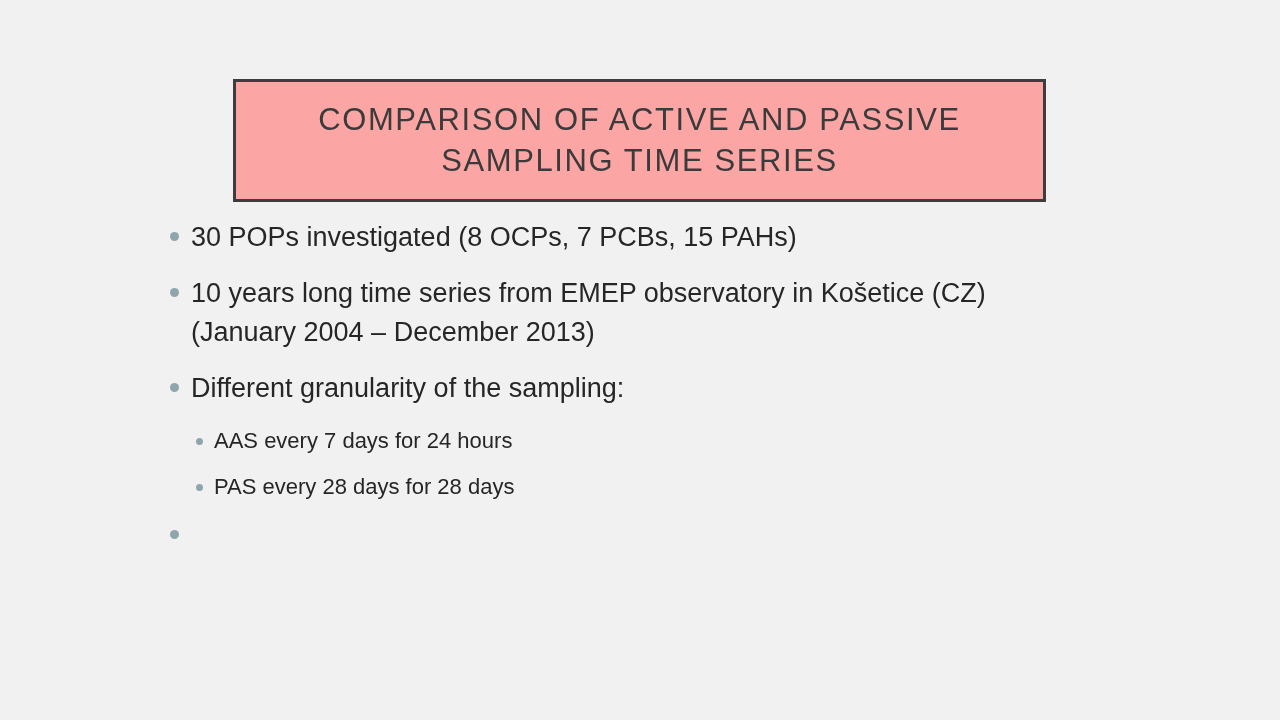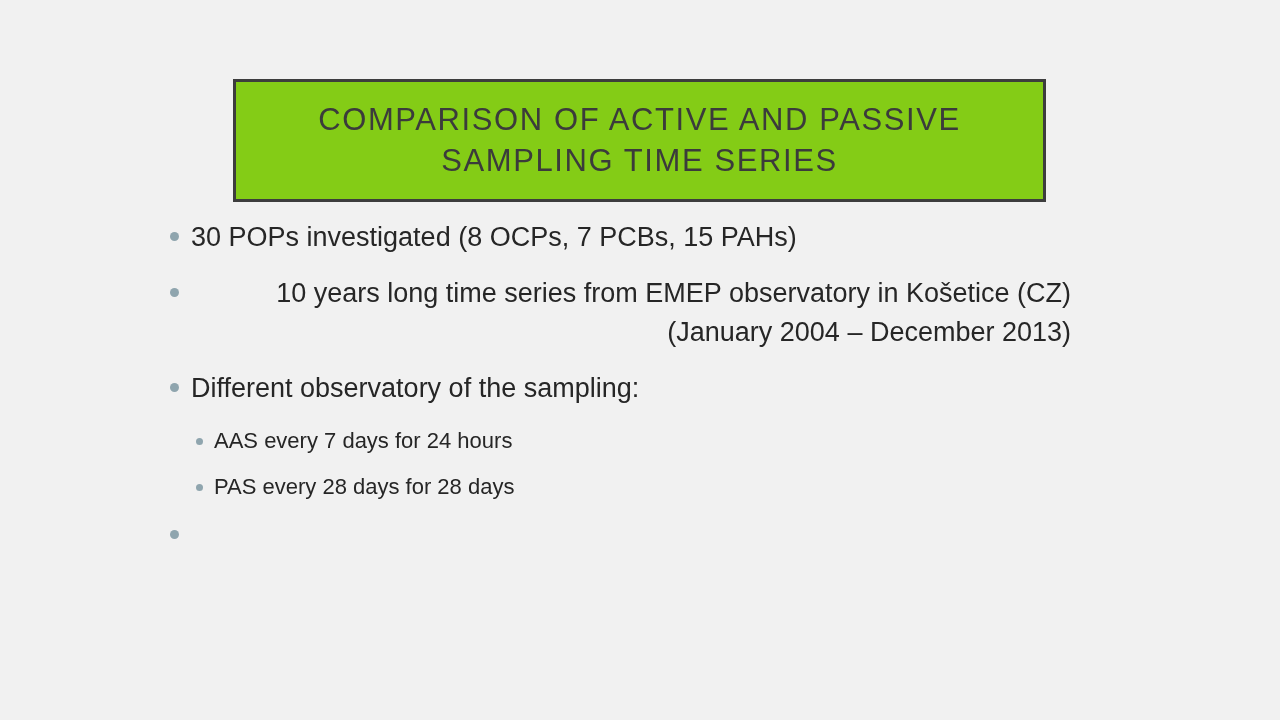--- a/index.html
+++ b/index.html
@@ -21,21 +21,21 @@
     background: #f1f1f1;
   }
 
   
   .title-box {
     position: absolute;
     left: 233px;
     top: 79px;
     width: 813px;
     height: 123px;
-    background: #84cc16;
+    background: #fca5a5;
     border: 3px solid #3d3d3d;
     box-sizing: border-box;
     display: flex;
     align-items: center;
     justify-content: center;
   }
   .title-text {
     font-family: "Liberation Sans", sans-serif;
     font-size: 31px;
     font-weight: 300;
@@ -86,21 +86,20 @@
 
   .bullet-text {
     font-family: "Liberation Sans", sans-serif;
     color: #262626;
     font-weight: 400;
   }
   .bullet-text.lvl1 {
     font-size: 27px;
     line-height: 1.42;
     max-width: 880px;
-    text-align: right;
   }
   .bullet-text.lvl2 {
     font-size: 22px;
     line-height: 1.42;
   }
 </style>
 </head>
 <body>
 
 <div class="slide">
@@ -117,21 +116,21 @@
       <span class="bullet-text lvl1">30 POPs investigated (8 OCPs, 7 PCBs, 15 PAHs)</span>
     </div>
 
     <div class="bullet-row">
       <span class="dot lvl1"></span>
       <span class="bullet-text lvl1">10 years long time series from EMEP observatory in Košetice (CZ) (January 2004 – December 2013)</span>
     </div>
 
     <div class="bullet-row">
       <span class="dot lvl1"></span>
-      <span class="bullet-text lvl1">Different observatory of the sampling:</span>
+      <span class="bullet-text lvl1">Different granularity of the sampling:</span>
     </div>
 
     <div class="bullet-row sub">
       <span class="dot lvl2"></span>
       <span class="bullet-text lvl2">AAS every 7 days for 24 hours</span>
     </div>
 
     <div class="bullet-row sub">
       <span class="dot lvl2"></span>
       <span class="bullet-text lvl2">PAS every 28 days for 28 days</span>

